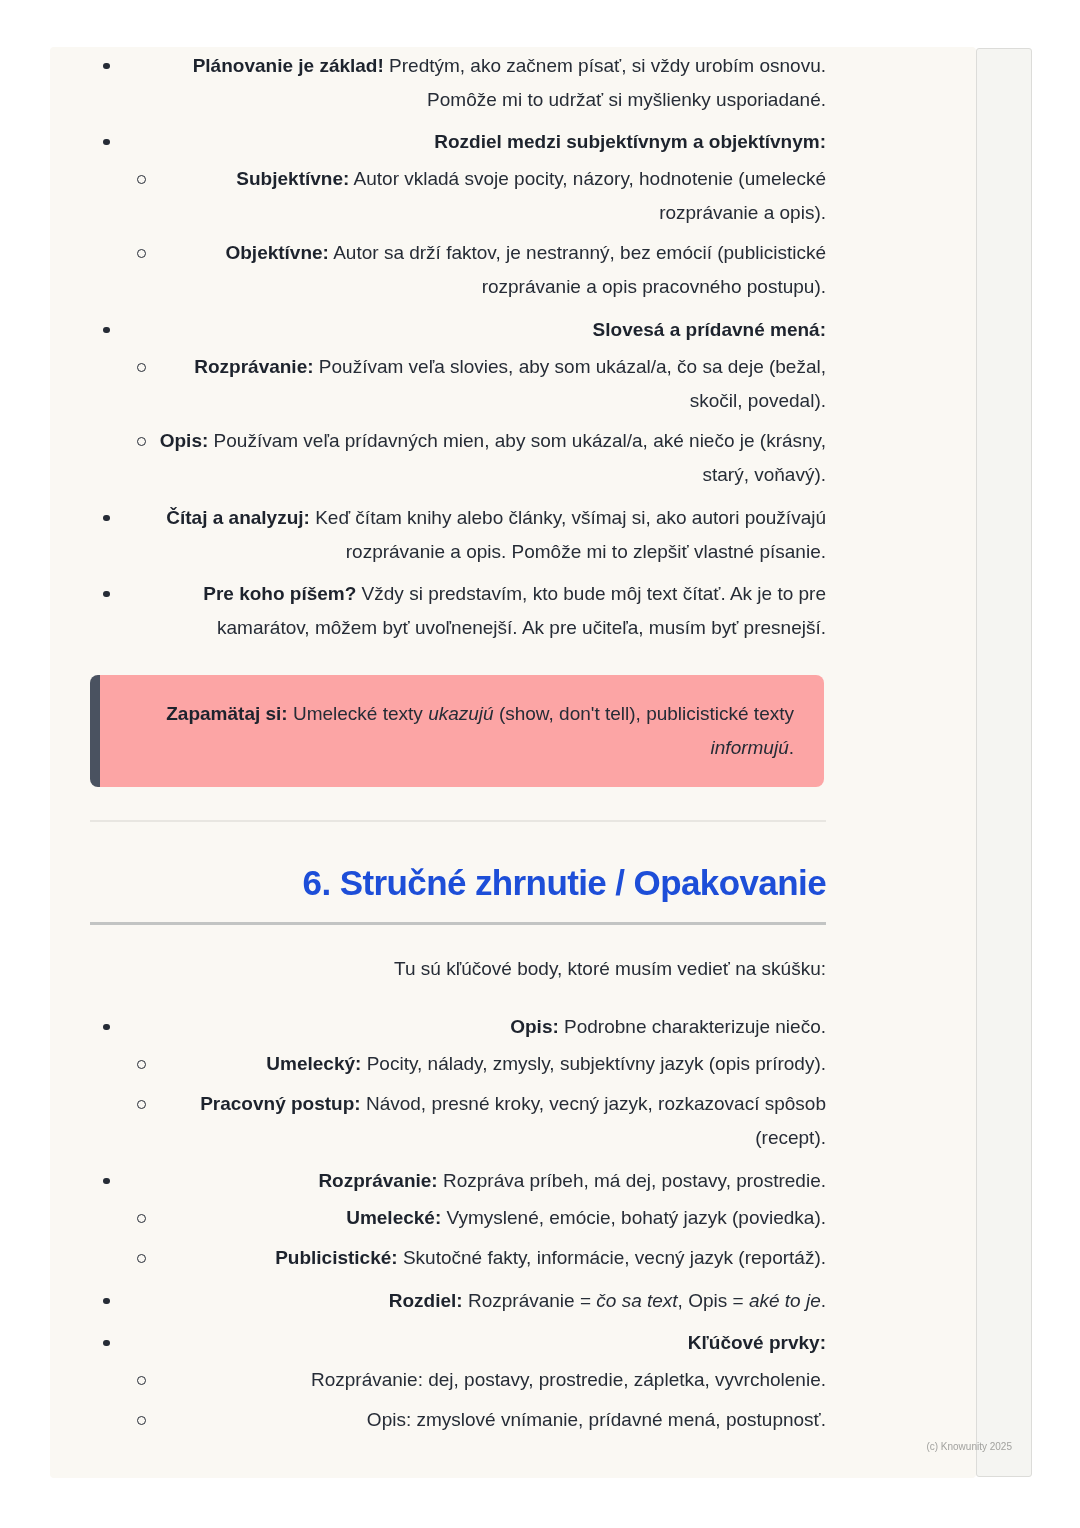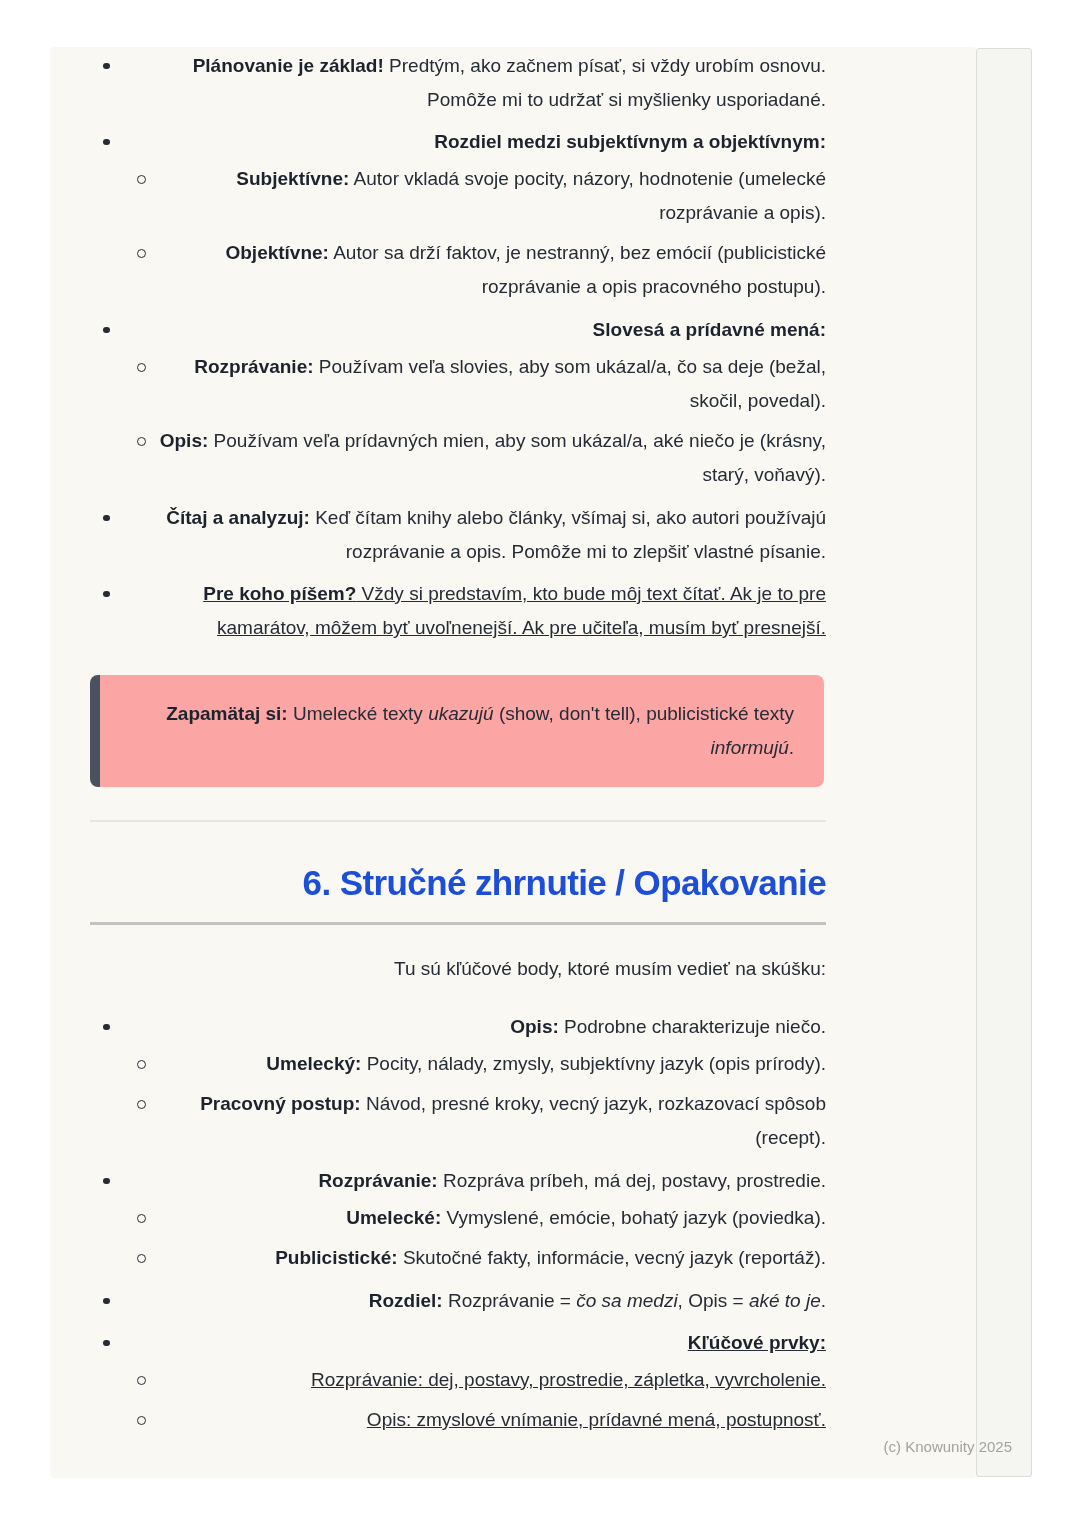--- a/index.html
+++ b/index.html
@@ -37,21 +37,21 @@
   .content {
     padding: 2px 150px 0 40px;
     color: #262C36;
     font-size: 19px;
     line-height: 34px;
     text-align: right;
   }
 
   ul { list-style: none; margin: 0; padding: 0; }
   .l1 > li { position: relative; padding-left: 36px; margin-bottom: 8px; }
-  .l1 > li:last-child { margin-bottom: 0; text-decoration: underline; }
+  .l1 > li:last-child { margin-bottom: 0; }
   .l1 > li::before {
     content: ""; position: absolute;
     left: 13px; top: 13.5px;
     width: 6.5px; height: 6.5px;
     border-radius: 50%;
     background: #262C36;
   }
   .l2 { margin: 3px 0 9px 0; }
   .l2 > li { position: relative; padding-left: 31px; margin-bottom: 6px; }
   .l2 > li:last-child { margin-bottom: 0; }
@@ -97,21 +97,21 @@
   }
 
   .intro { margin: 27px 0 0 0; }
 
   .summary { margin-top: 24px; }
 
   .watermark {
     position: absolute;
     top: 1438px;
     right: 68px;
-    font-size: 15px;
+    font-size: 10px;
     line-height: 18px;
     color: #A2A29F;
     z-index: 5;
   }
 </style>
 </head>
 <body>
 
 <div class="stage">
 
@@ -181,21 +181,21 @@
             <ul class="l2">
               <li>
                 <div><span class="b">Umelecké:</span><span> Vymyslené, emócie, bohatý jazyk (poviedka).</span></div>
               </li>
               <li>
                 <div><span class="b">Publicistické:</span><span> Skutočné fakty, informácie, vecný jazyk (reportáž).</span></div>
               </li>
             </ul>
           </li>
           <li>
-            <div><span class="b">Rozdiel:</span><span> Rozprávanie = </span><span class="i">čo sa medzi</span><span>, Opis = </span><span class="i">aké to je</span><span>.</span></div>
+            <div><span class="b">Rozdiel:</span><span> Rozprávanie = </span><span class="i">čo sa text</span><span>, Opis = </span><span class="i">aké to je</span><span>.</span></div>
           </li>
           <li>
             <div><span class="b">Kľúčové prvky:</span></div>
             <ul class="l2">
               <li>
                 <div><span>Rozprávanie: dej, postavy, prostredie, zápletka, vyvrcholenie.</span></div>
               </li>
               <li>
                 <div><span>Opis: zmyslové vnímanie, prídavné mená, postupnosť.</span></div>
               </li>

